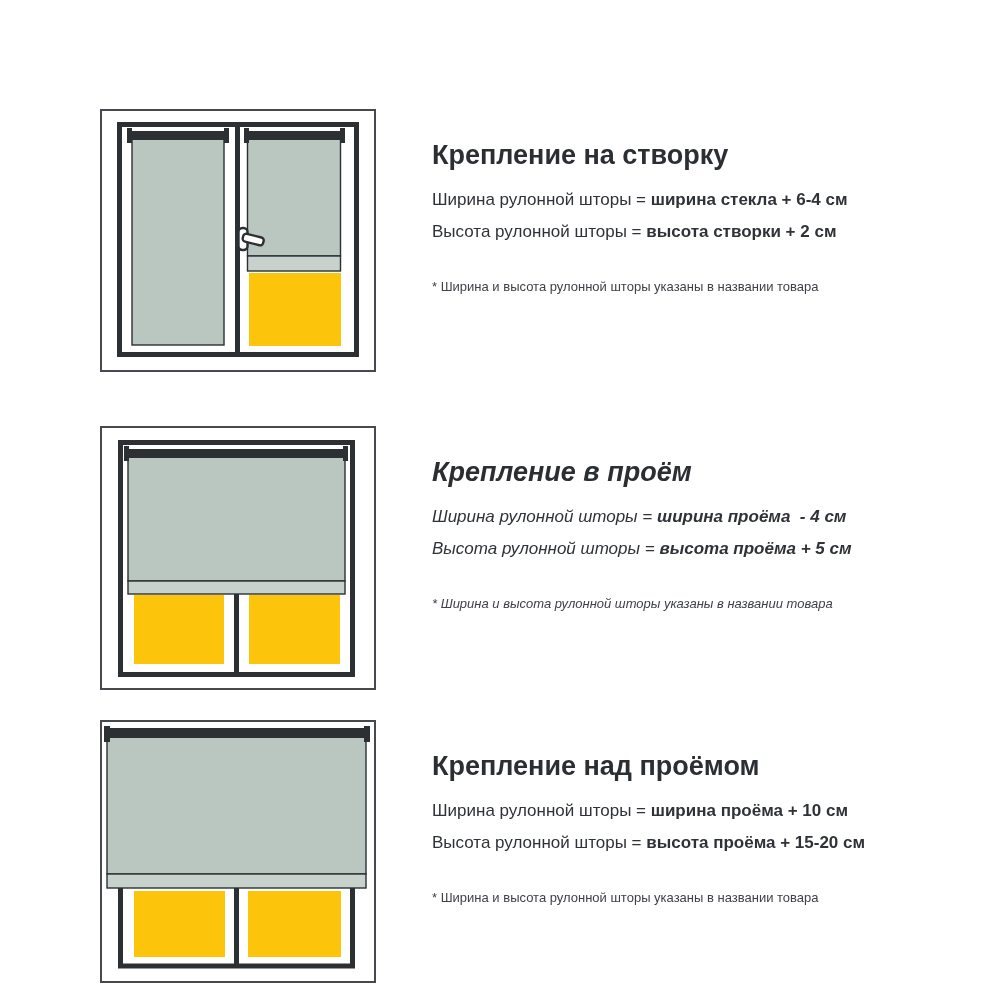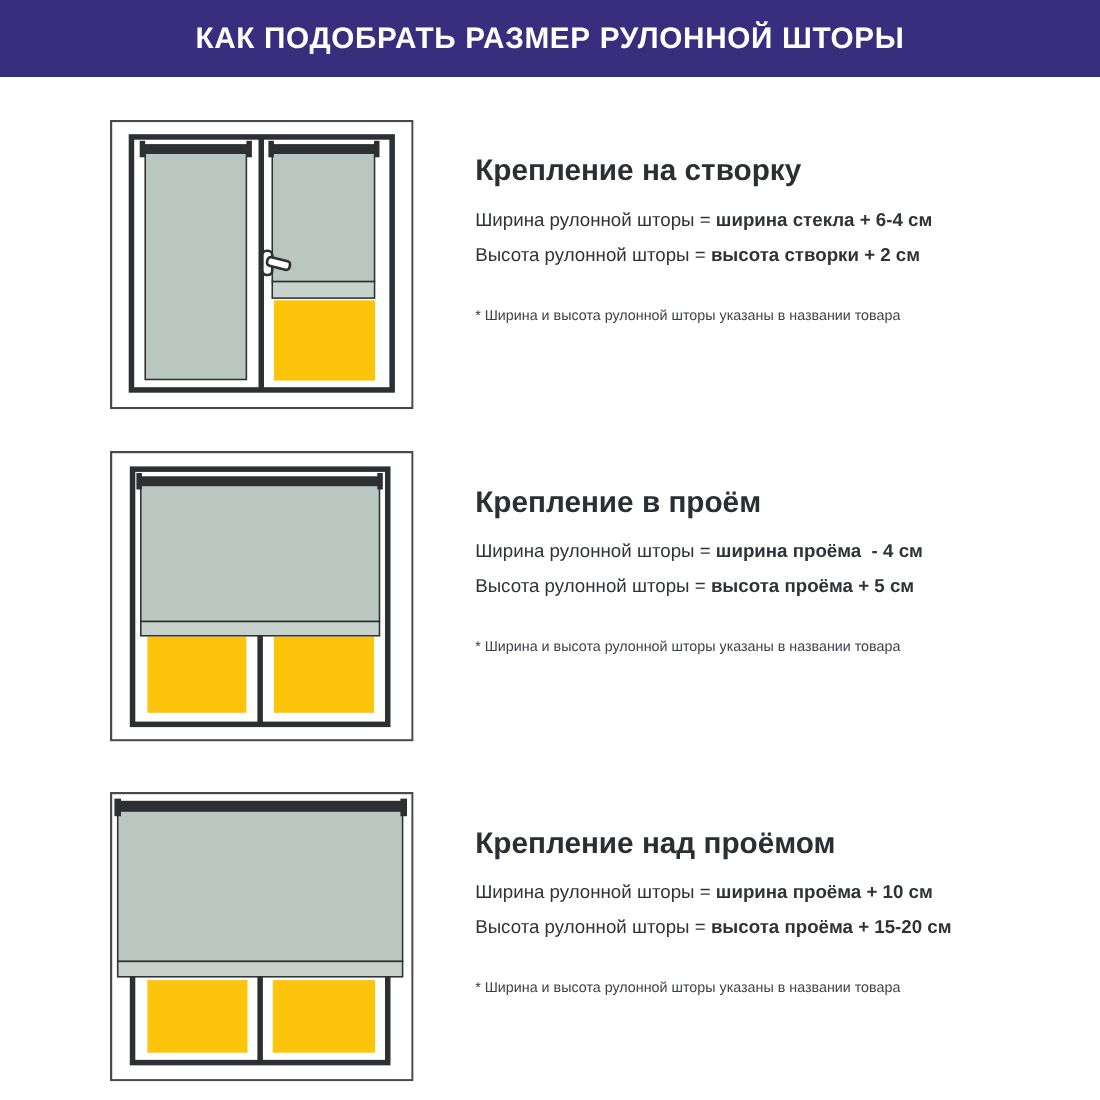--- a/index.html
+++ b/index.html
@@ -23,21 +23,21 @@
     background:var(--header-bg);
     display:flex;align-items:center;justify-content:center;
   }
   .banner h1{
     color:#ffffff;font-size:27px;font-weight:700;letter-spacing:0.6px;
     white-space:nowrap;
   }
 
   .section{position:absolute;left:0;width:1000px;height:270px;}
   .sec-1{top:109px;}
-  .sec-2{top:410px;}
+  .sec-2{top:426px;font-style:italic;}
   .sec-3{top:720px;}
 
   .ill{position:absolute;left:100px;top:0;}
 
   .info{position:absolute;left:432px;top:0;width:540px;}
   .stitle{
     position:absolute;left:0;top:31px;
     font-size:27px;font-weight:700;color:var(--title-text);
     white-space:nowrap;
   }
@@ -63,23 +63,20 @@
   .fabric{fill:var(--blind);stroke:var(--frame);stroke-width:1.4;}
   .slat{fill:var(--blind-slat);stroke:var(--frame);stroke-width:1.4;}
   .glass{fill:var(--glass);}
   .handle rect{fill:#ffffff;stroke:var(--frame);stroke-width:2.4;}
 </style>
 </head>
 <body>
 
 <div class="page">
 
-  <header class="banner">
-    <h1>КАК ПОДОБРАТЬ РАЗМЕР РУЛОННОЙ ШТОРЫ</h1>
-  </header>
 
   <section class="section sec-1">
     <div class="ill">
       <svg width="276" height="263" viewBox="0 0 276 263">
         <rect class="outer" x="1" y="1" width="274" height="261"></rect>
         <rect class="frame" x="19.5" y="15.5" width="237" height="230"></rect>
         <line class="mull" x1="137.5" y1="14" x2="137.5" y2="245"></line>
 
         <rect class="fabric" x="32" y="30" width="92" height="206"></rect>
         <rect class="bar" x="29" y="22" width="99" height="9"></rect>

